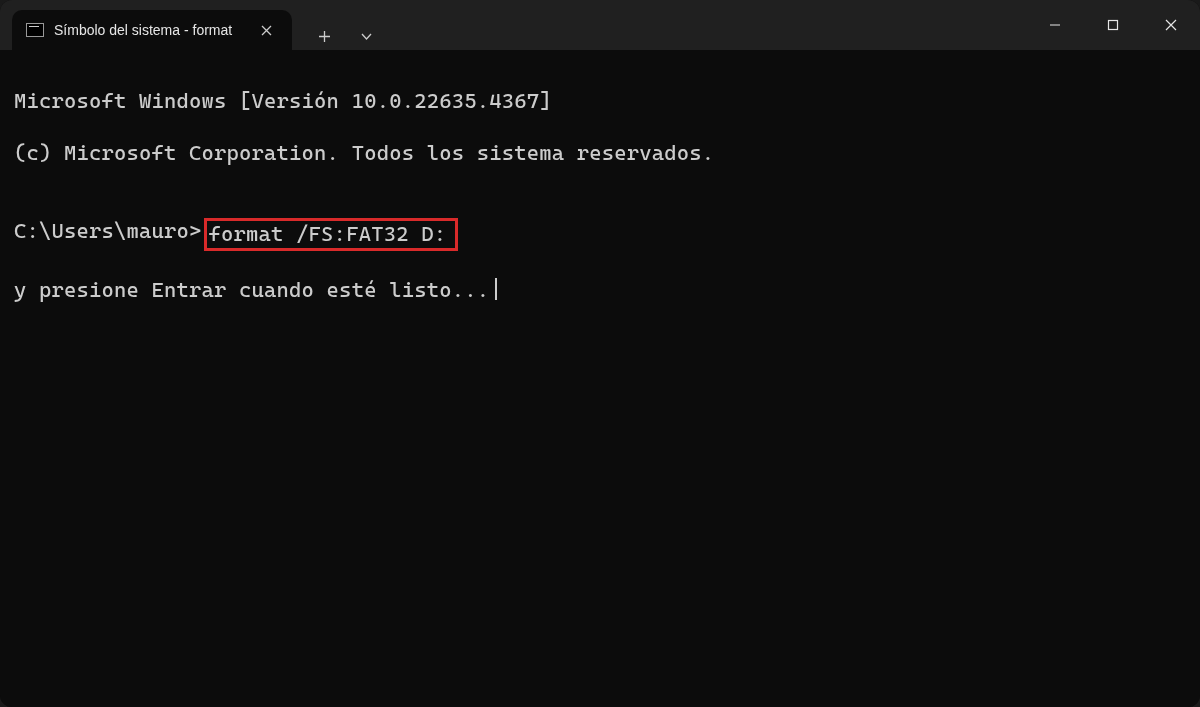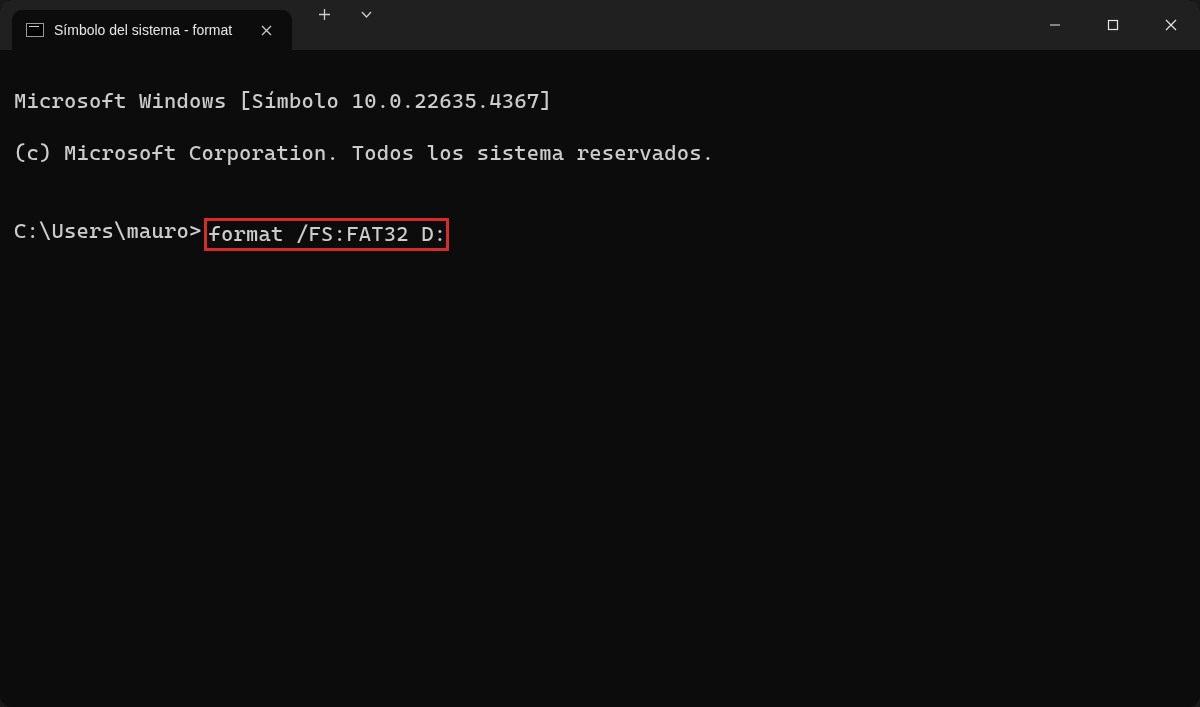--- a/index.html
+++ b/index.html
@@ -8,21 +8,21 @@
       width: 1200px; height: 707px;
       background: #0c0c0c;
       border-radius: 12px;
       overflow: hidden;
       display: flex; flex-direction: column;
       font-family: "Segoe UI", Tahoma, sans-serif;
     }
     .titlebar {
       height: 50px;
       background: #202020;
-      display: flex; align-items: flex-start;
+      display: flex; align-items: flex-end;
       user-select: none;
     }
     .tab {
       display: flex; align-items: center;
       background: #0c0c0c;
       height: 40px;
       margin-top: 10px; margin-left: 12px;
       border-top-left-radius: 10px; border-top-right-radius: 10px;
       padding: 0 14px 0 14px;
       gap: 10px;
@@ -64,21 +64,21 @@
       line-height: 26px;
       padding: 12px 14px;
       white-space: pre;
       letter-spacing: 0.2px;
     }
     .line { display:block; }
     .prompt-line { display:flex; align-items:flex-start; }
     .highlight-box {
       display:inline-block;
       border: 3px solid #d92a2a;
-      padding: 0px 0 1px 2px;
+      padding: 0px 9px 1px 2px;
       margin-left: 2px;
     }
     .cursor {
       display:inline-block; width: 2px; height: 22px; background:#ccc;
       vertical-align: -3px; margin-left: 6px;
       animation: blink 1s step-start infinite;
     }
     @keyframes blink { 50% { opacity: 0; } }
   </style>
 </head>
@@ -122,19 +122,20 @@
       </div>
       <div class="win-btn close">
         <svg width="12" height="12" viewBox="0 0 12 12">
             <path d="M1 1 L11 11 M11 1 L1 11" stroke="#e6e6e6" stroke-width="1.2"></path>
           </svg>
       </div>
     </div>
   </div>
 
   <div class="terminal">
-<span class="line">Microsoft Windows [Símbolo 10.0.22635.4367]</span>
+<span class="line">Microsoft Windows [Versión 10.0.22635.4367]</span>
 <span class="line">(c) Microsoft Corporation. Todos los sistema reservados.</span>
 <span class="line"></span>
 <span class="prompt-line"><span>C:\Users\mauro&gt;</span> <span class="highlight-box"><span>format /FS:FAT32 D:</span></span></span>
+<span class="line"><span>y presione Entrar cuando esté listo...</span><span class="cursor"></span></span>
   </div>
 
 </div>
 
 </body></html>

